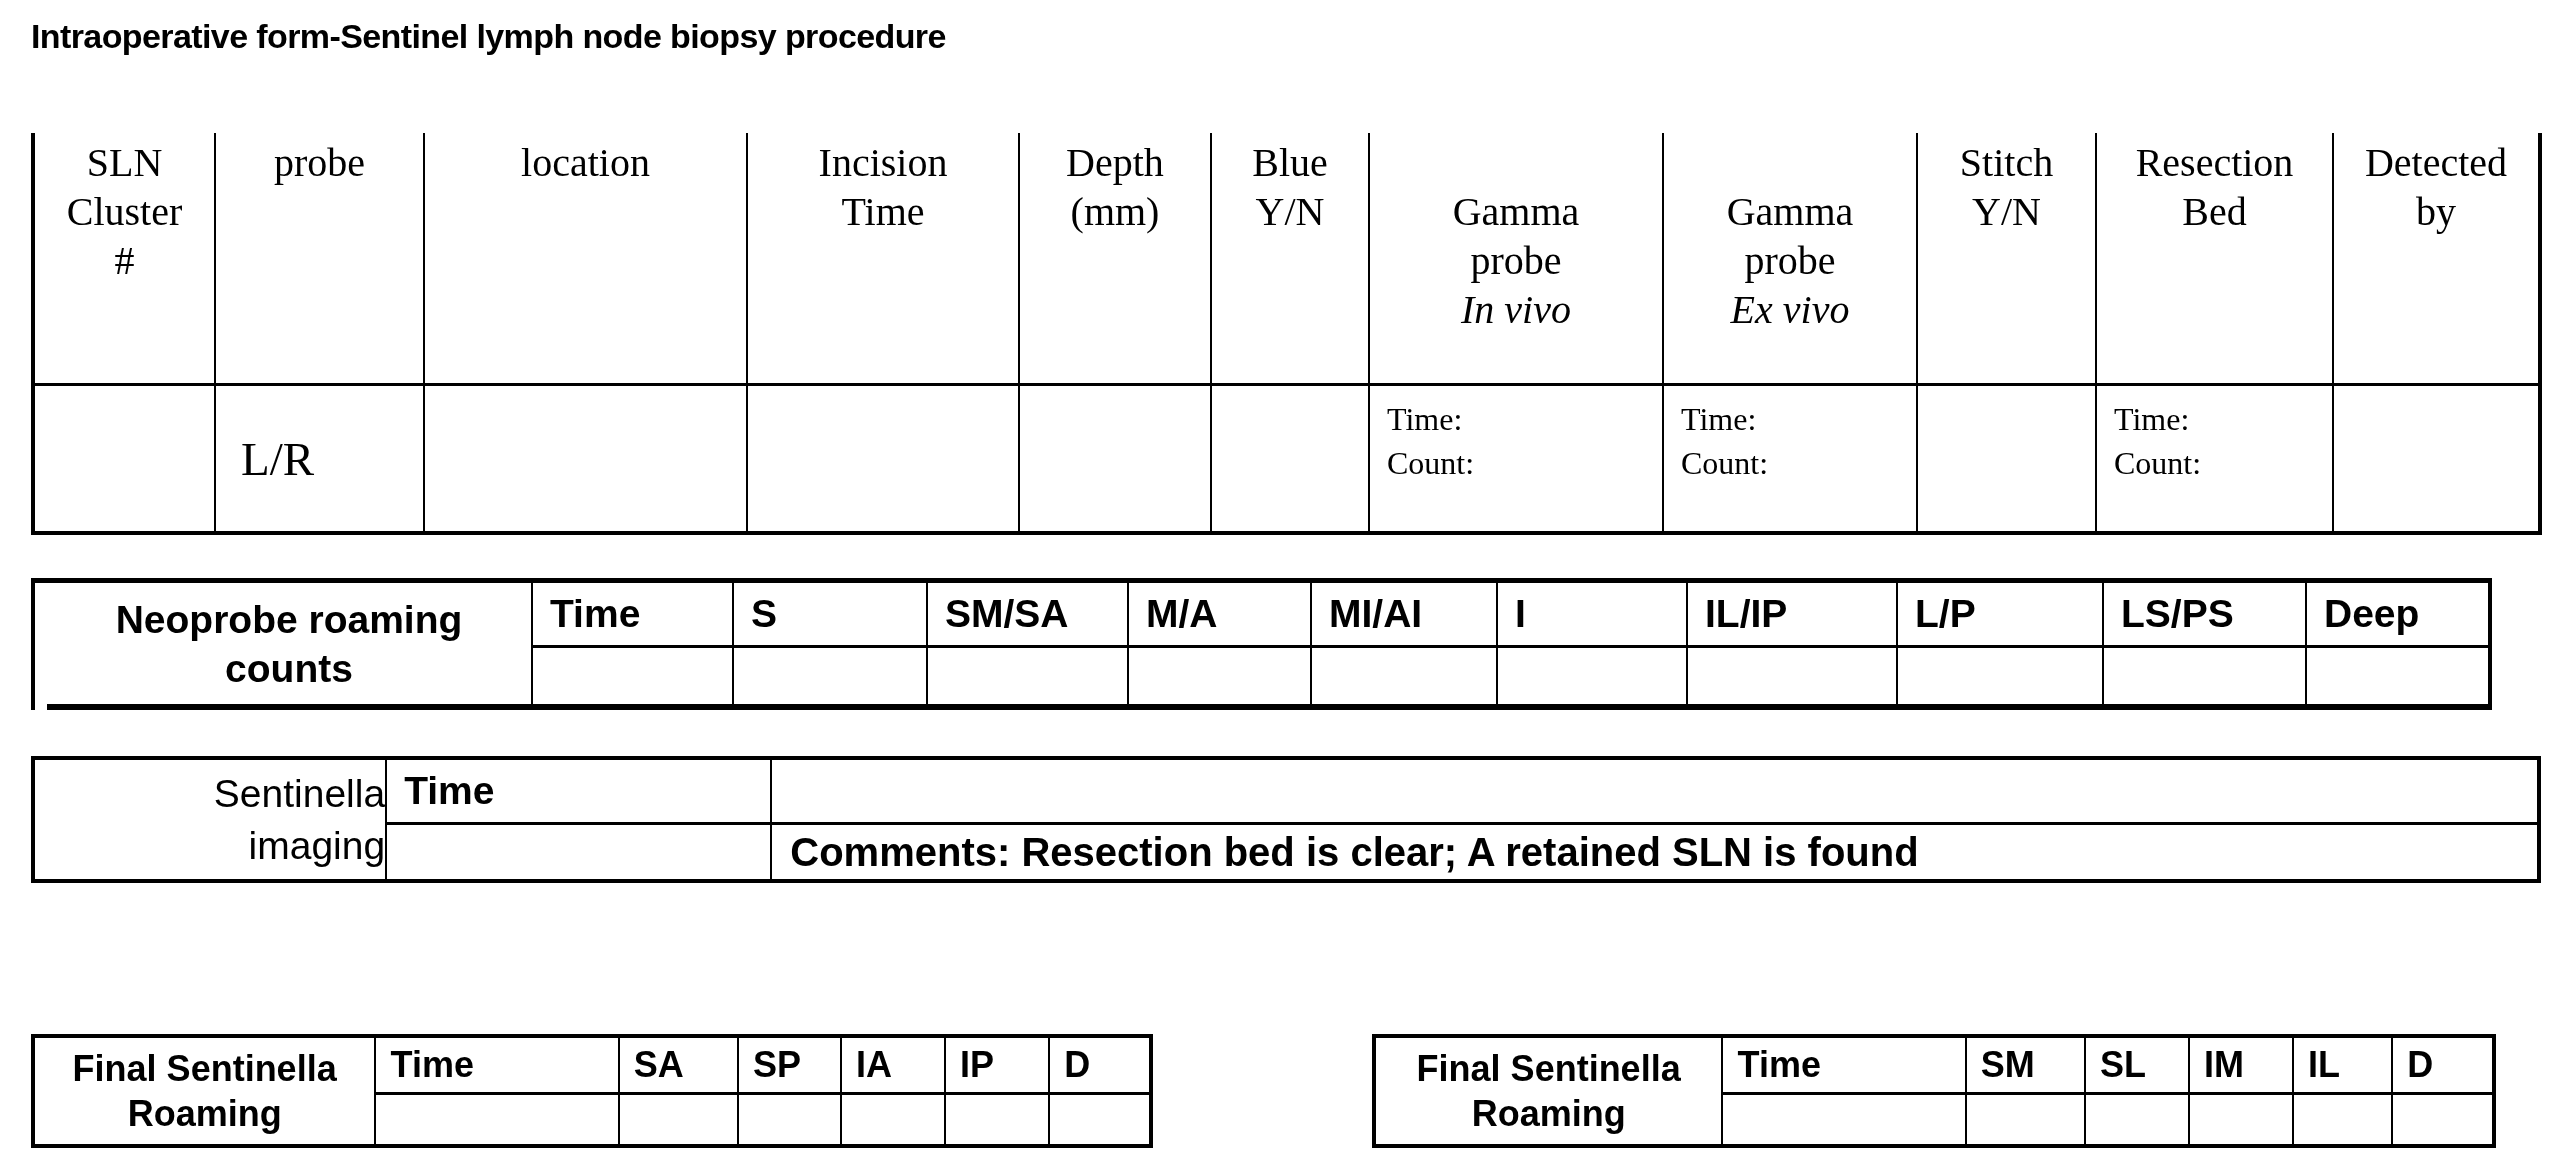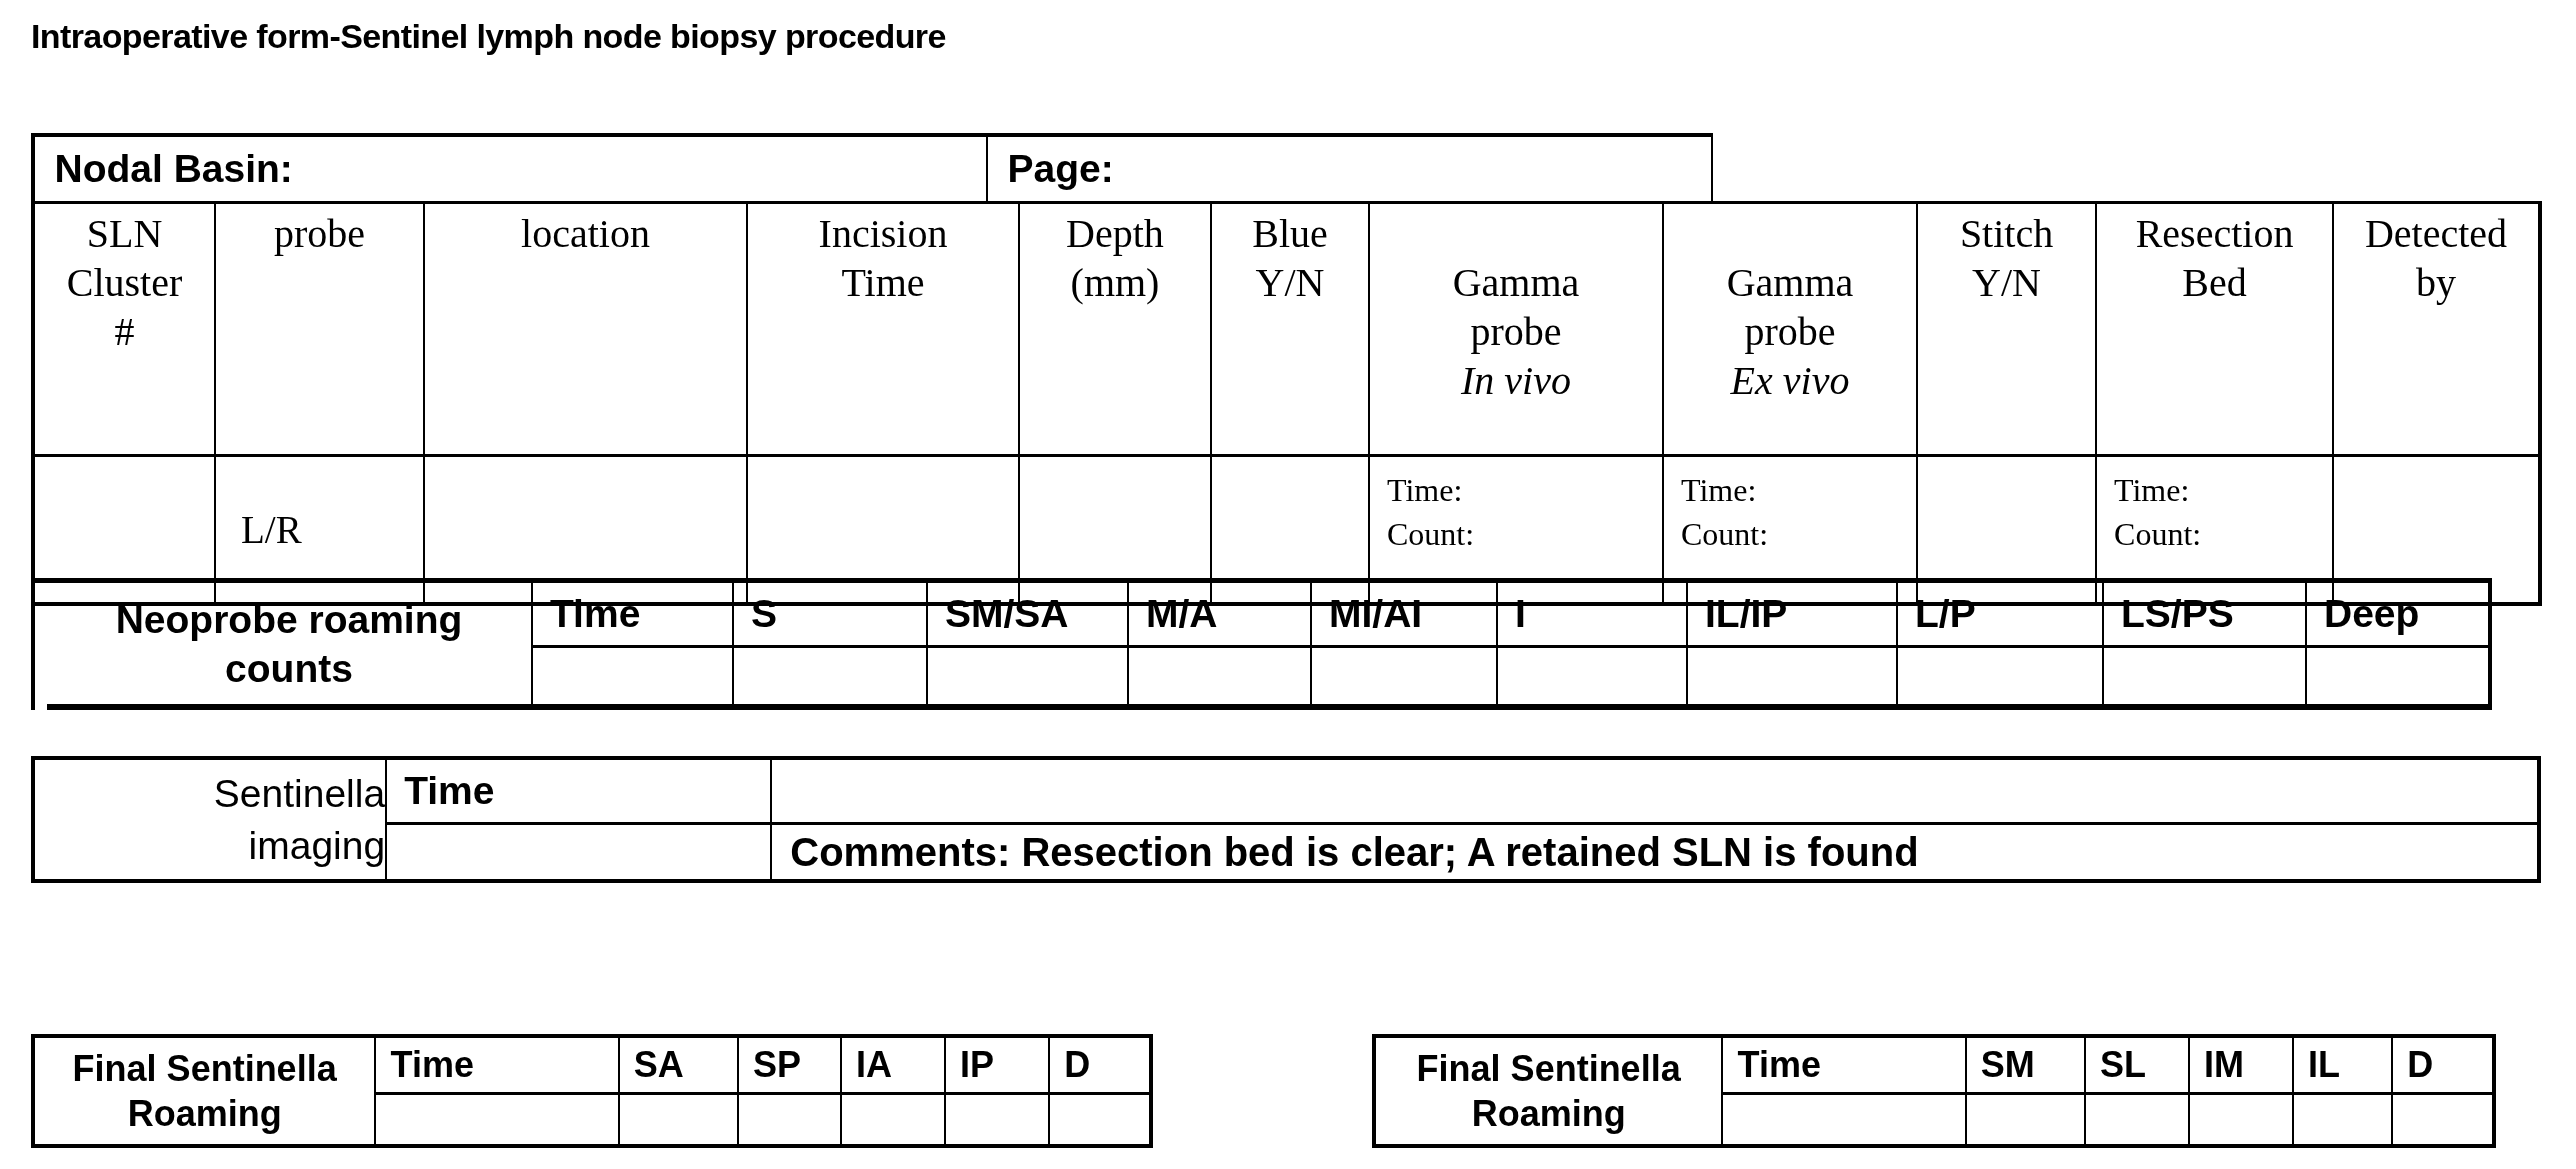--- a/index.html
+++ b/index.html
@@ -21,21 +21,21 @@
   .mt td.lastcol { border-right: 4.5px solid #000; }
   .mt .r4 td { border-bottom: 4.5px solid #000; }
 
   .c-nodal, .c-page { vertical-align: middle; padding-left: 19.5px;
       font-family: "Liberation Sans", sans-serif; font-weight: 700; font-size: 39px; }
   .c-section { vertical-align: middle; text-align: center;
       font-weight: 700; font-size: 55px; font-family: "Liberation Serif", serif; }
   .hd { text-align: center; padding-top: 5.2px; font-size: 40px; line-height: 49px;
         white-space: pre-line; }
   .hd .sub { display: block; font-style: italic; }
-  .c-lr { vertical-align: middle; padding-left: 25px; font-size: 39px; }
+  .c-lr { vertical-align: middle; padding-left: 25px; font-size: 47px; }
   .c-probe { padding: 10.4px 0 0 17px; }
   .c-probe span { display: block; font-size: 32px; line-height: 44px; }
 
   
   .np { left: 31px; top: 578px; width: 2454px;
         border-left: 4.5px solid #000; border-top: 5.2px solid #000; padding-left: 12px; }
   .np td { border-right: 2.6px solid #000; }
   .np td.lastcol { border-right: 4.5px solid #000; }
   .np .np-label { vertical-align: middle; text-align: center; white-space: pre-line;
         border-bottom: 6.5px solid #000;
@@ -90,25 +90,20 @@
       <col style="width:192px">
     <col style="width:158px">
       <col style="width:294px">
       <col style="width:49px">
     <col style="width:205px">
       <col style="width:179px">
       <col style="width:237px">
     <col style="width:208px">
   </colgroup>
   <tbody>
-      <tr class="r1" style="height:71px">
-    <td class="c-nodal" colspan="4">Nodal Basin:</td>
-    <td class="c-page" colspan="5">Page:</td>
-    <td class="filler" colspan="4"></td>
-  </tr>
   <tr class="r3" style="height:156px">
     <td class="hd">SLN
 Cluster
 #</td>
     <td class="hd">probe</td>
     <td class="hd">location</td>
     <td class="hd" colspan="2">Incision
 Time</td>
     <td class="hd">Depth
 (mm)</td>

